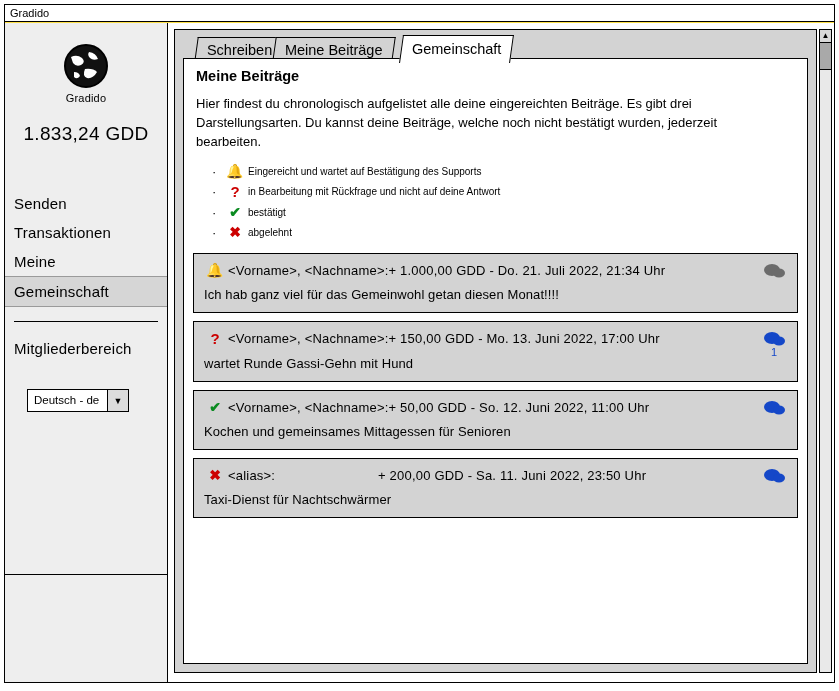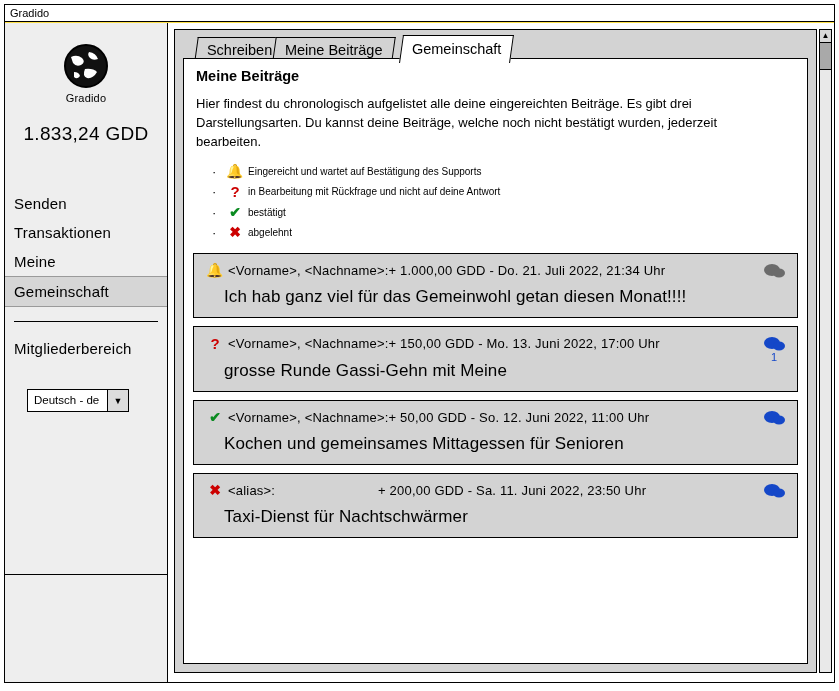--- a/index.html
+++ b/index.html
@@ -244,24 +244,23 @@
     flex: none;
   }
   .entry-name {
     min-width: 150px;
     letter-spacing: 0.2px;
   }
   .entry-amount {
     letter-spacing: 0.2px;
   }
   .entry-text {
-    font-size: 17px;
+    font-size: 13px;
     padding: 9px 0 0 10px;
     letter-spacing: 0.1px;
-    margin-left: 20px;
   }
   .bubble {
     position: absolute;
     right: 10px;
     top: 8px;
     text-align: center;
     width: 26px;
   }
   .bubble svg { display: block; margin: 0 auto; }
   .bubble-count {
@@ -395,21 +394,21 @@
                 <div class="bubble-count"></div>
               </div>
             </div>
 
             <div class="entry">
               <div class="entry-head">
                 <span class="entry-status quest">?</span>
                 <span class="entry-name">&lt;Vorname&gt;, &lt;Nachname&gt;:</span>
                 <span class="entry-amount">+ 150,00 GDD -  Mo. 13. Juni 2022, 17:00 Uhr</span>
               </div>
-              <div class="entry-text">grosse Runde Gassi-Gehn mit Meine</div>
+              <div class="entry-text">wartet Runde Gassi-Gehn mit Hund</div>
               <div class="bubble">
                 <svg width="22" height="17" viewBox="0 0 22 17">
                   <ellipse cx="9" cy="8" rx="8" ry="6" fill="#1447c8"></ellipse>
                   <ellipse cx="16" cy="11" rx="6" ry="4.5" fill="#1447c8"></ellipse>
                 </svg>
                 <div class="bubble-count">1</div>
               </div>
             </div>
 
             <div class="entry">

